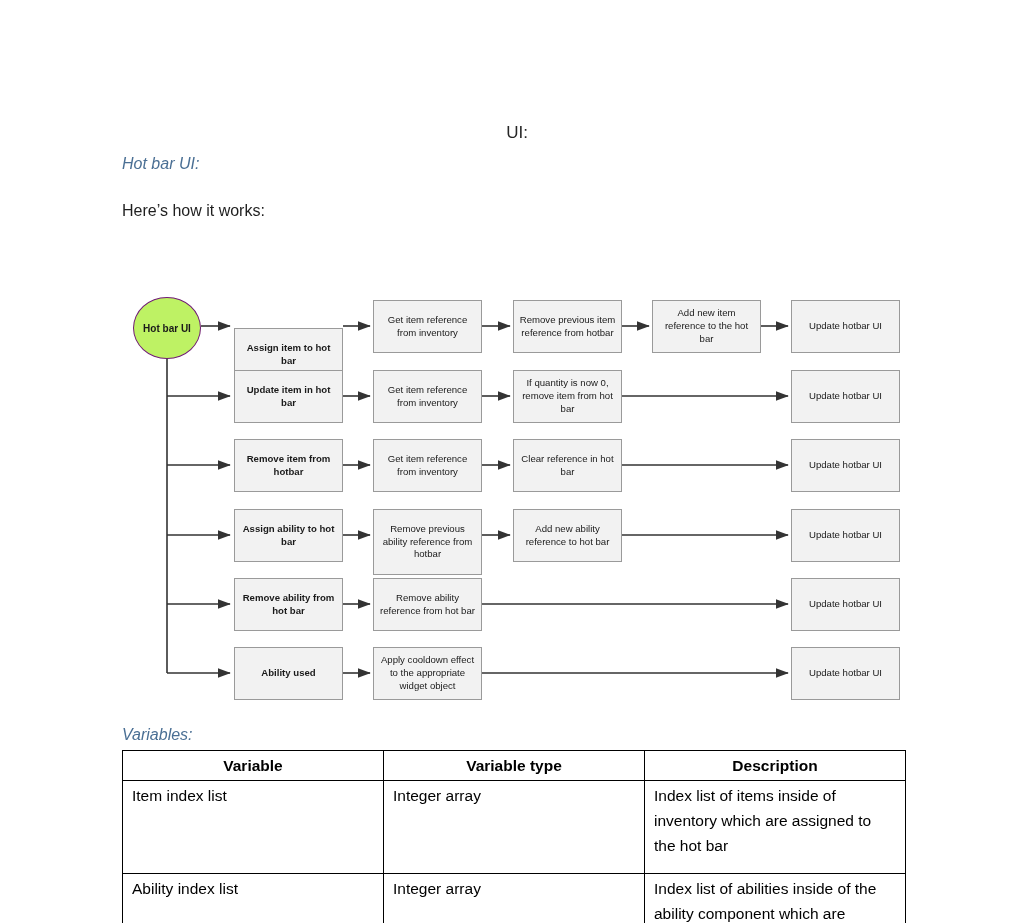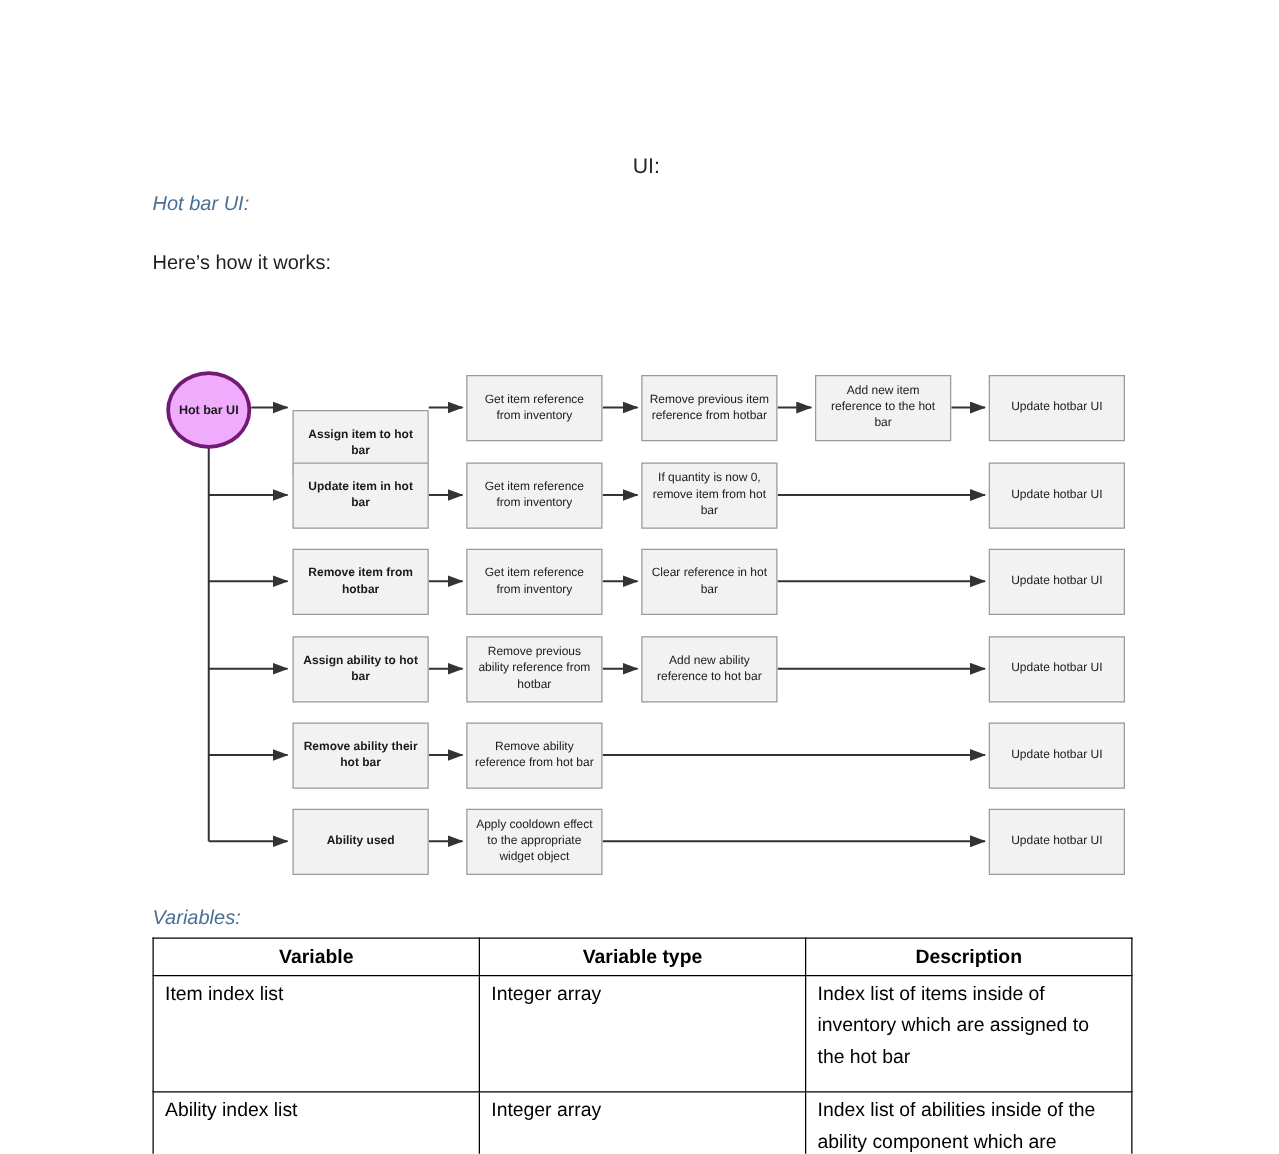--- a/index.html
+++ b/index.html
@@ -72,22 +72,22 @@
     font-size: 9.6px;
     line-height: 12.8px;
     color: #1a1a1a;
     padding: 2px 5px;
   }
   .node-box.strong { font-weight: bold; }
 
   .node-ellipse {
     position: absolute;
     box-sizing: border-box;
-    background: #f0abfc;
-    border: 3px solid #701a75;
+    background: #bef264;
+    border: 1px solid #701a75;
     border-radius: 50%;
     display: flex;
     align-items: center;
     justify-content: center;
     text-align: center;
     font-size: 10px;
     font-weight: bold;
     color: #1a1a1a;
   }
 
@@ -192,25 +192,25 @@
 <div class="node-box" style="left:373px; top:370px; width:109px; height:53px;">Get item reference from inventory</div>
 <div class="node-box" style="left:513px; top:370px; width:109px; height:53px;">If quantity is now 0, remove item from hot bar</div>
 <div class="node-box" style="left:791px; top:370px; width:109px; height:53px;">Update hotbar UI</div>
 
 <div class="node-box strong" style="left:234px; top:439px; width:109px; height:53px;">Remove item from hotbar</div>
 <div class="node-box" style="left:373px; top:439px; width:109px; height:53px;">Get item reference from inventory</div>
 <div class="node-box" style="left:513px; top:439px; width:109px; height:53px;">Clear reference in hot bar</div>
 <div class="node-box" style="left:791px; top:439px; width:109px; height:53px;">Update hotbar UI</div>
 
 <div class="node-box strong" style="left:234px; top:509px; width:109px; height:53px;">Assign ability to hot bar</div>
-<div class="node-box" style="left:373px; top:509px; width:109px; height:53px;">Remove previous ability reference from hotbar</div>
+<div class="node-box" style="left:373px; top:509px; width:109px; height:66px;">Remove previous ability reference from hotbar</div>
 <div class="node-box" style="left:513px; top:509px; width:109px; height:53px;">Add new ability reference to hot bar</div>
 <div class="node-box" style="left:791px; top:509px; width:109px; height:53px;">Update hotbar UI</div>
 
-<div class="node-box strong" style="left:234px; top:578px; width:109px; height:53px;">Remove ability their hot bar</div>
+<div class="node-box strong" style="left:234px; top:578px; width:109px; height:53px;">Remove ability from hot bar</div>
 <div class="node-box" style="left:373px; top:578px; width:109px; height:53px;">Remove ability reference from hot bar</div>
 <div class="node-box" style="left:791px; top:578px; width:109px; height:53px;">Update hotbar UI</div>
 
 <div class="node-box strong" style="left:234px; top:647px; width:109px; height:53px;">Ability used</div>
 <div class="node-box" style="left:373px; top:647px; width:109px; height:53px;">Apply cooldown effect to the appropriate widget object</div>
 <div class="node-box" style="left:791px; top:647px; width:109px; height:53px;">Update hotbar UI</div>
 
 <div class="vars-label">Variables:</div>
 
 <table class="vars">

